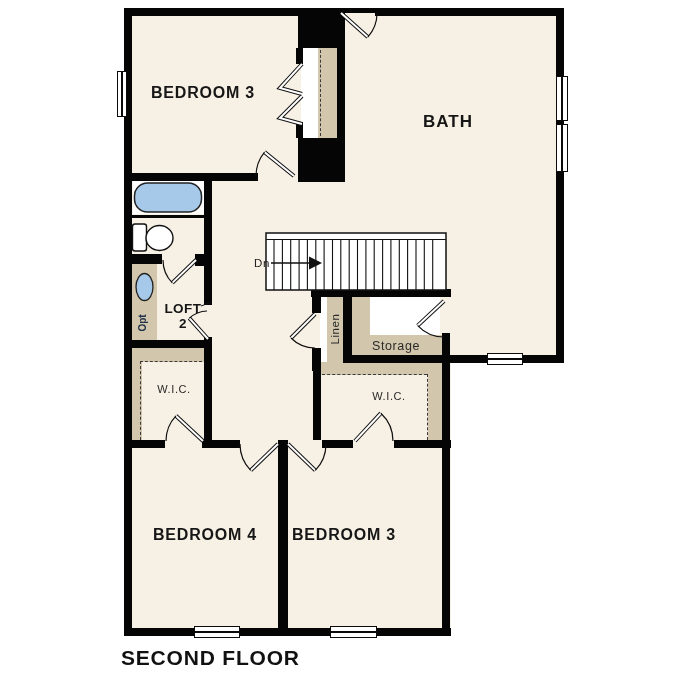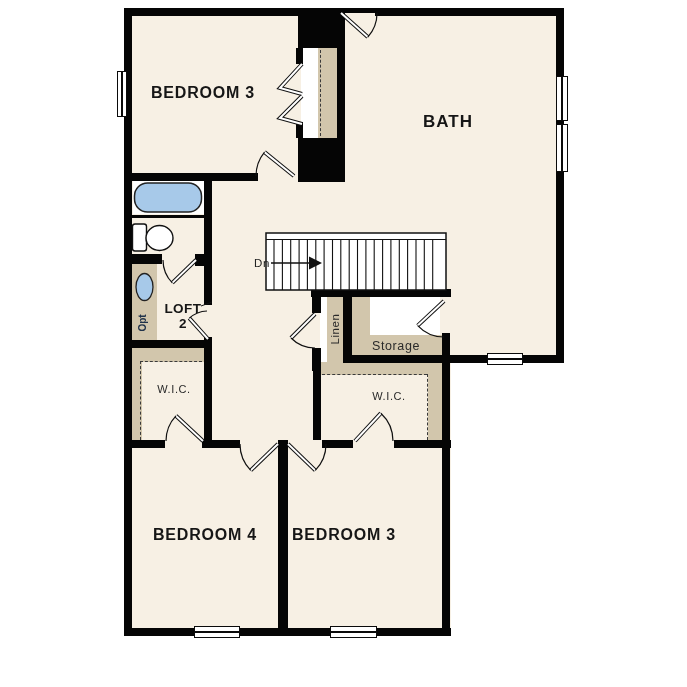--- a/index.html
+++ b/index.html
@@ -218,13 +218,14 @@
     <div>2</div>
   </div>
   <div class="small-label" style="left:174px;top:389px;">W.I.C.</div>
   <div class="small-label" style="left:389px;top:396px;">W.I.C.</div>
   <div class="small-label rot" style="left:335px;top:329px;font-size:11.5px;">Linen</div>
   <div class="small-label storage-label" style="left:396px;top:346px;">Storage</div>
   <div class="small-label dn-label" style="left:262px;top:263px;">Dn</div>
   <div class="opt-label" style="left:142px;top:323px;">Opt</div>
   <div class="room-label" style="left:205px;top:535px;">BEDROOM 4</div>
   <div class="room-label" style="left:344px;top:535px;">BEDROOM 3</div>
+  <div class="plan-title" style="left:121px;top:646px;">SECOND FLOOR</div>
 </div>
 
 </body></html>

